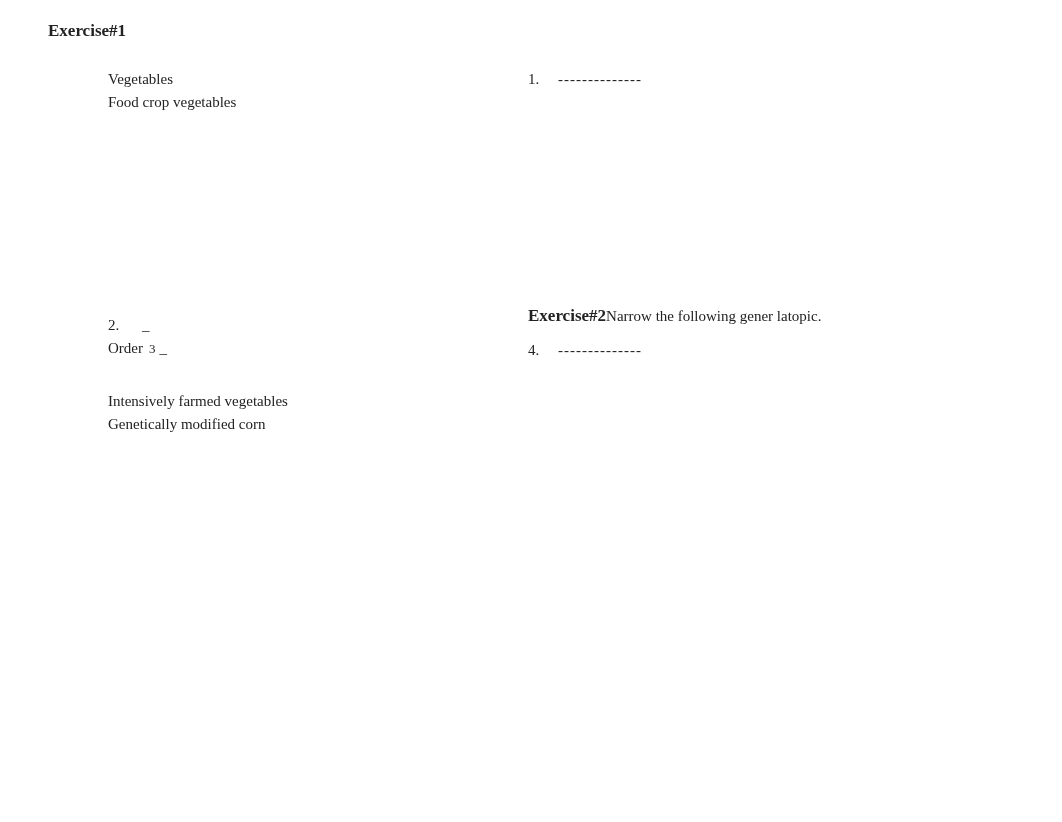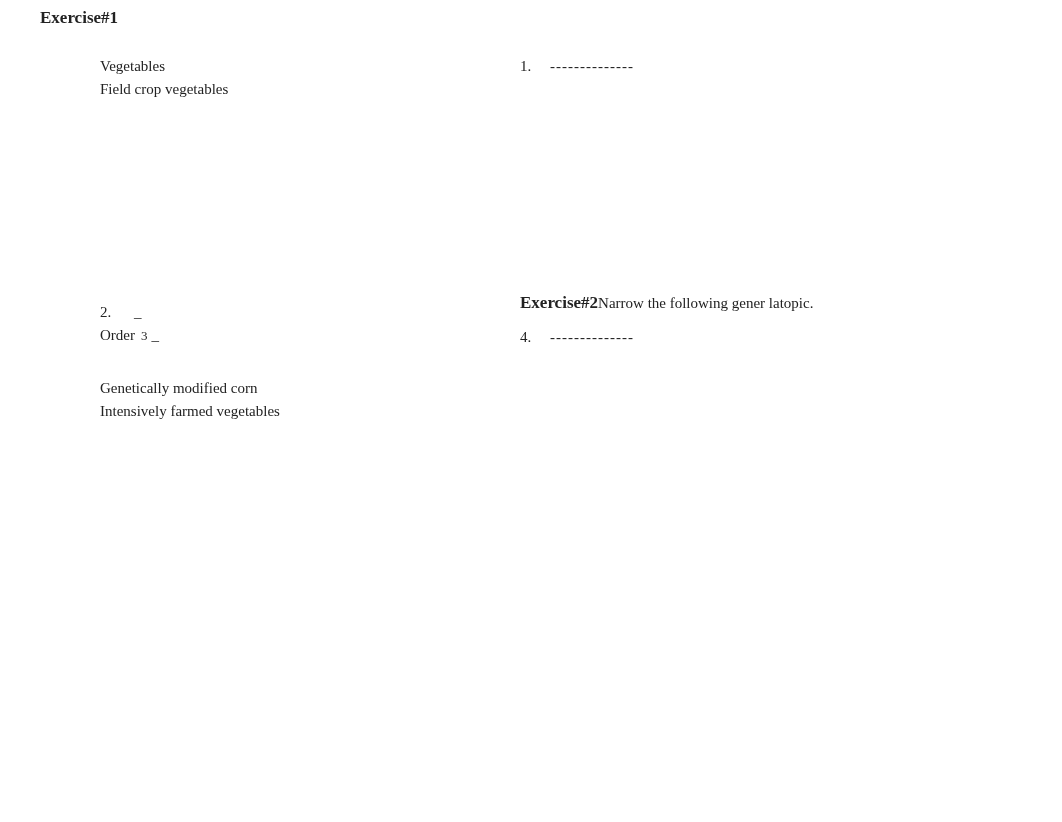--- a/index.html
+++ b/index.html
@@ -11,22 +11,23 @@
     body {
       width: 1062px;
       min-height: 822px;
       background: #ffffff;
       font-family: serif;
       font-size: 16px;
       color: #222;
     }
 
     .page {
-      padding: 8px 40px;
+      padding: 21px 40px;
       position: relative;
+      margin-left: 8px;
     }
 
     .exercise-header {
       display: flex;
       align-items: baseline;
       gap: 6px;
       margin-bottom: 30px;
     }
 
     .exercise-title {
@@ -126,44 +127,44 @@
 
   <div class="main-content">
 
     <div class="left-column">
 
       <div class="item-row">
         <span class="item-text">Vegetables</span>
       </div>
 
       <div class="item-row">
-        <span class="item-text">Field crop   vegetables</span>
+        <span class="item-text">Food crop   vegetables</span>
       </div>
 
       <div class="section-gap"></div>
 
       <div class="food-row">
         <span class="item-number">2.</span>
         <span class="item-text">_ </span>
       </div>
 
       <div class="food-row">
         <span class="item-text">Order</span>
         <span class="sub-number">3</span>
         <span class="item-text">  _</span>
       </div>
 
       <div class="section-gap-small"></div>
 
       <div class="item-row">
-        <span class="item-text">Genetically modified   corn</span>
+        <span class="item-text">Intensively  farmed vegetables</span>
       </div>
 
       <div class="item-row">
-        <span class="item-text">Intensively  farmed vegetables</span>
+        <span class="item-text">Genetically modified   corn</span>
       </div>
 
     </div>
 
     <div class="right-column">
 
       <div class="number-item">
         <span class="number-label">1.</span>
         <span class="dashes">--------------</span>
       </div>

